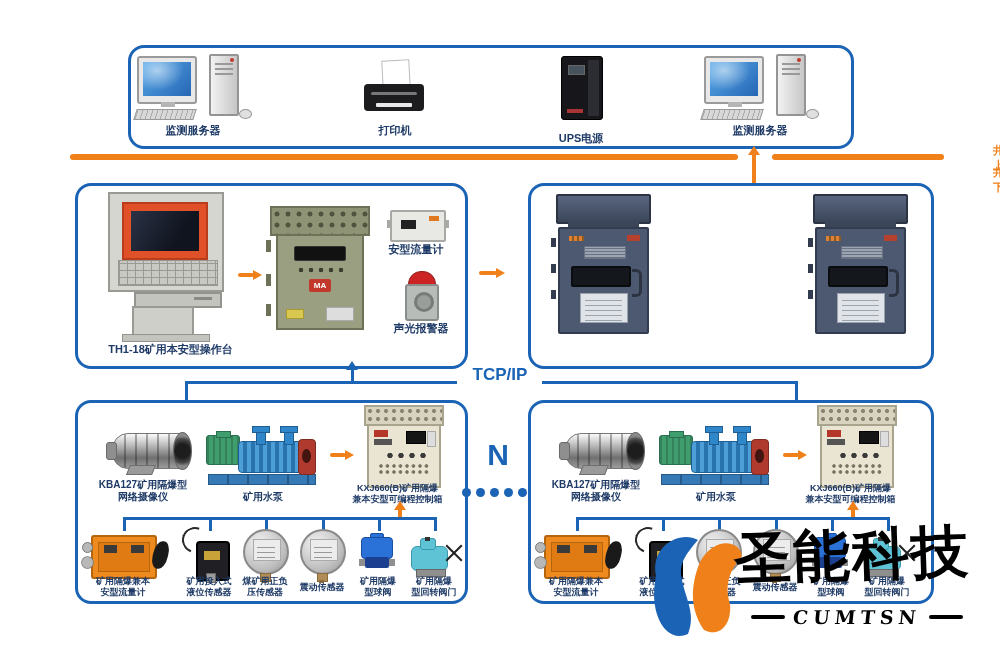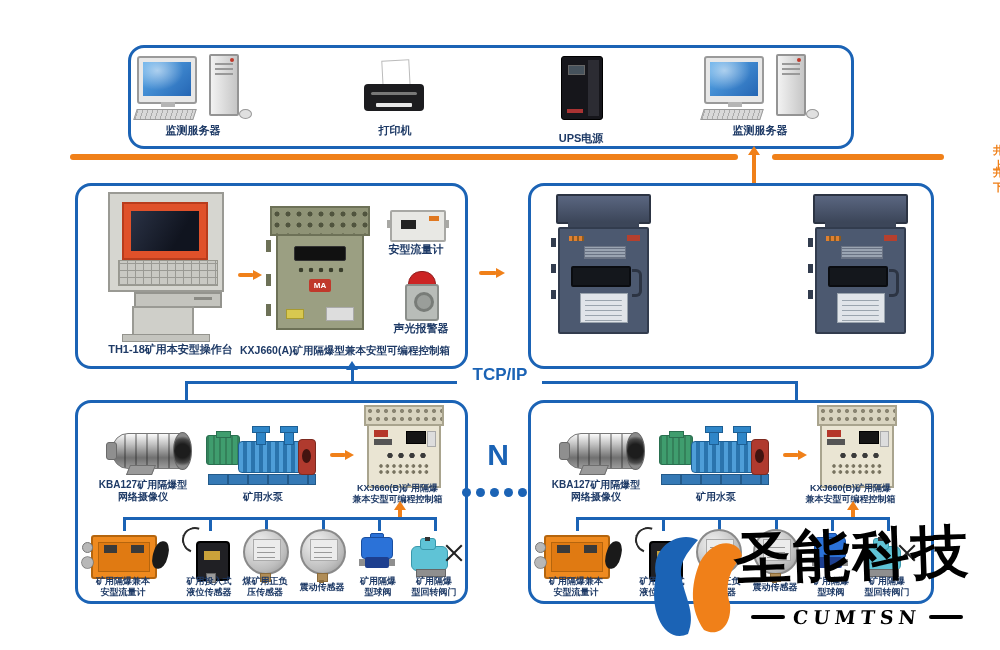--- a/index.html
+++ b/index.html
@@ -220,21 +220,20 @@
       <div class="top"></div>
       <div class="bd">
         <div class="disp"></div>
           <div class="drow"></div>
         <div class="ma">MA</div>
         <div class="tagy"></div>
           <div class="tagw"></div>
       </div>
       <div class="hinge"></div>
     </div>
-    <div class="lbl" style="left:148px;top:158px;width:238px;font-size:10.5px;">KXJ660(A)矿用隔爆型兼本安型可编程控制箱</div>
     <div class="voicebox" style="left:312px;top:24px;">
       <div class="d"></div>
         <div class="o"></div>
     </div>
     <div class="lbl lbl11" style="left:300px;top:57px;width:76px;">安型流量计</div>
     <div class="alarm" style="left:325px;top:85px;">
       <div class="dome"></div>
         <div class="bd">
           <div class="spk"></div>
         </div>

